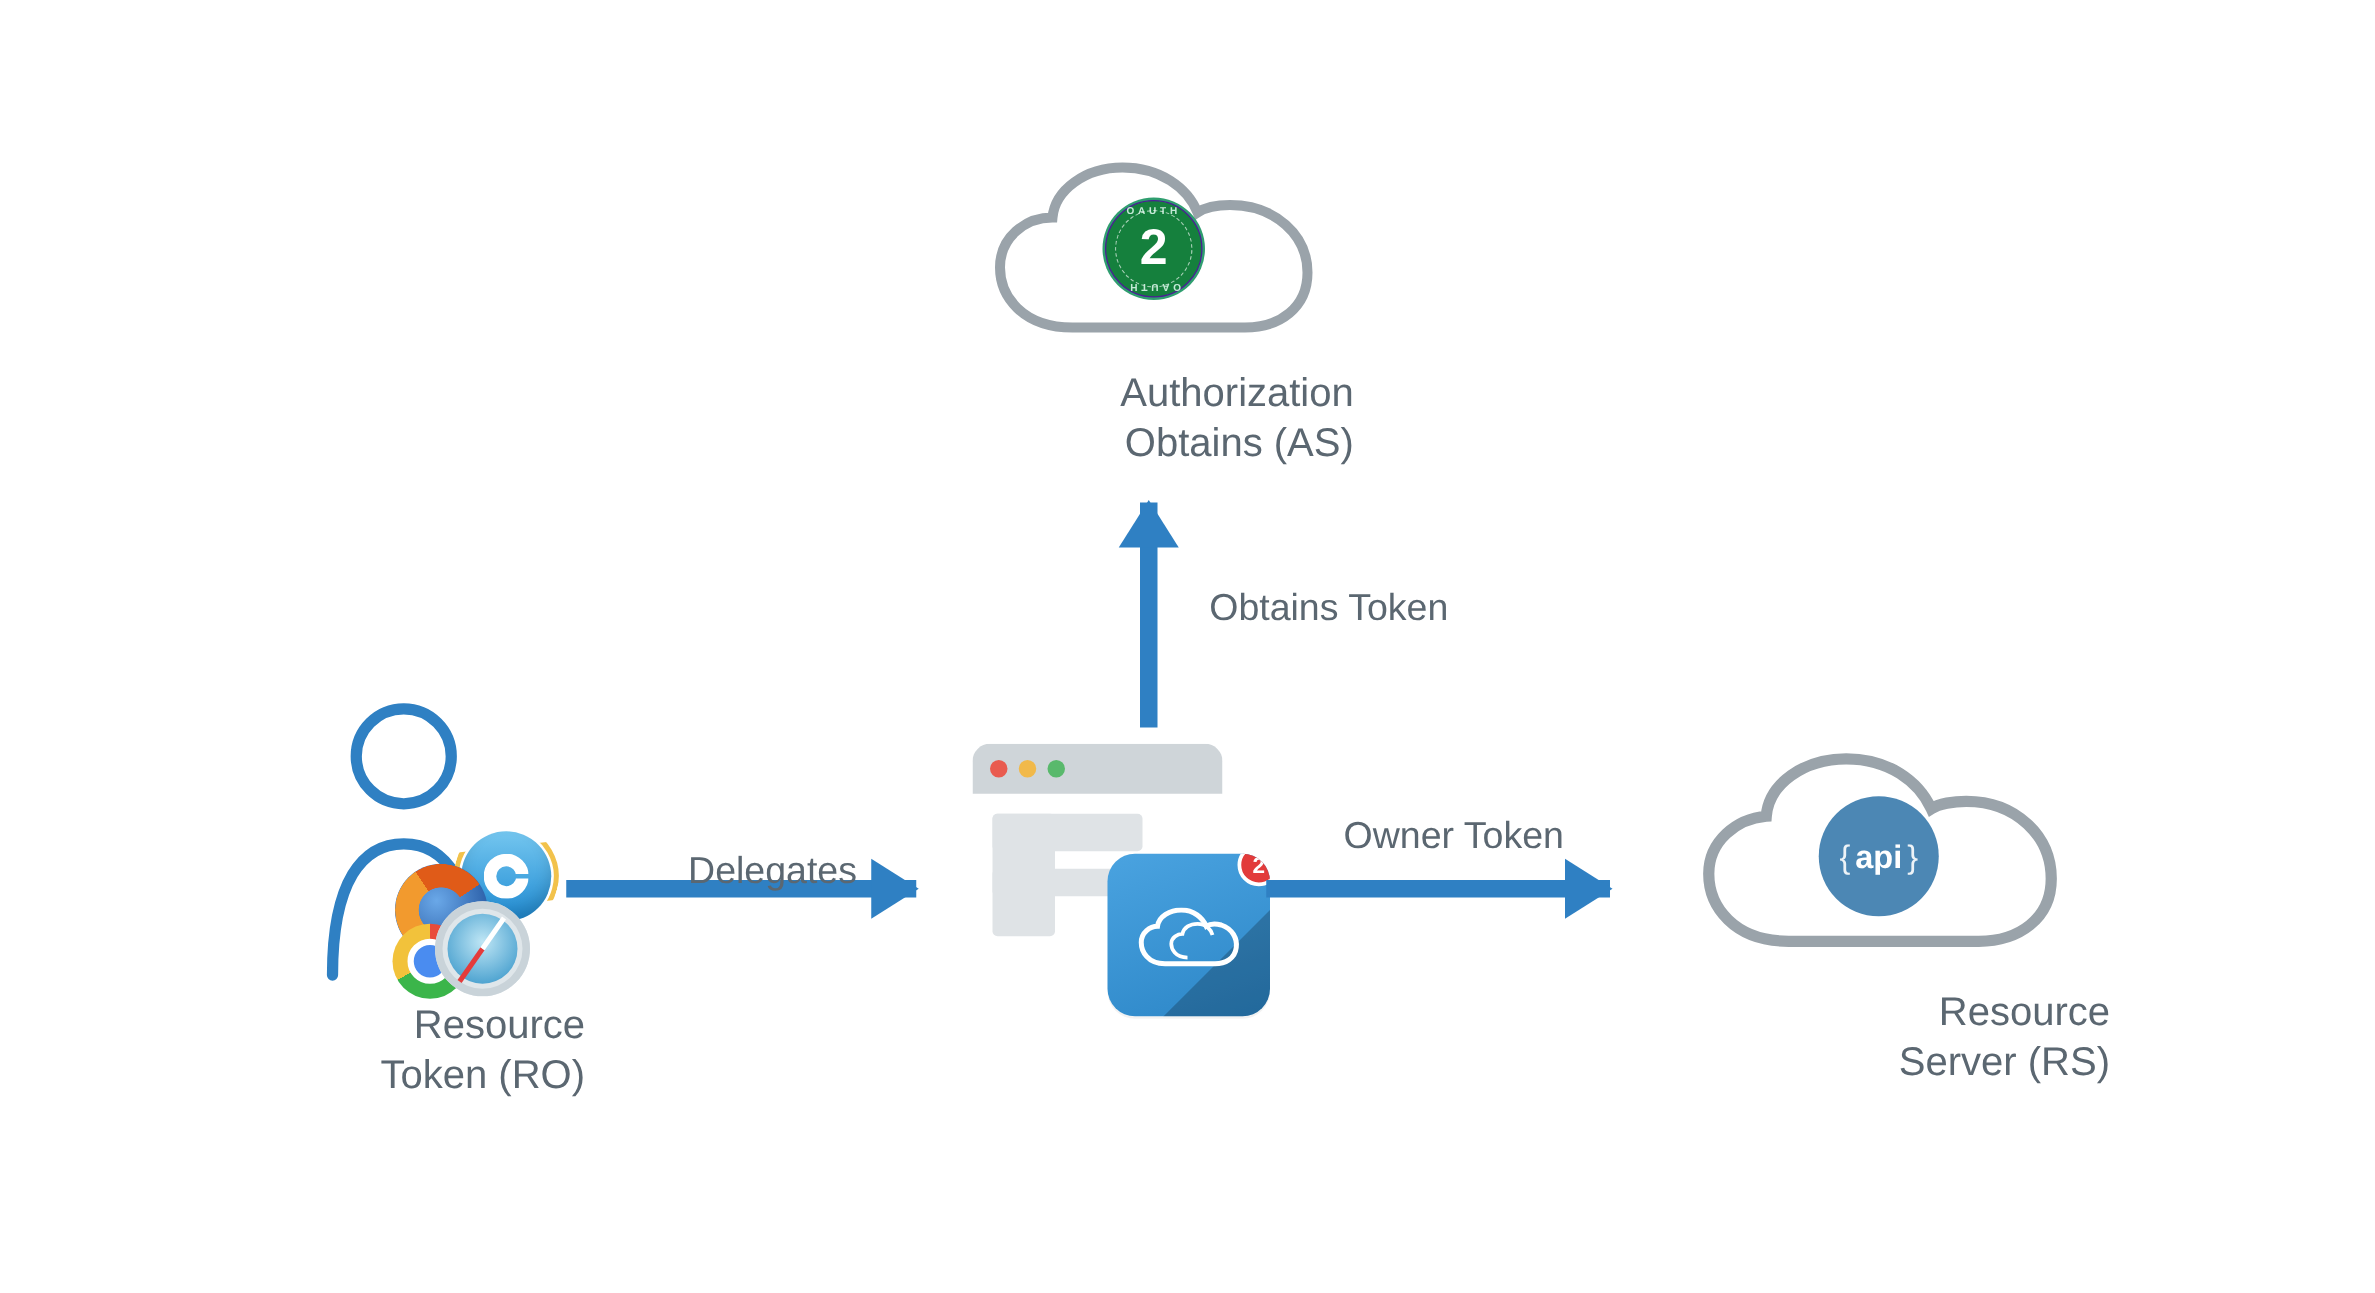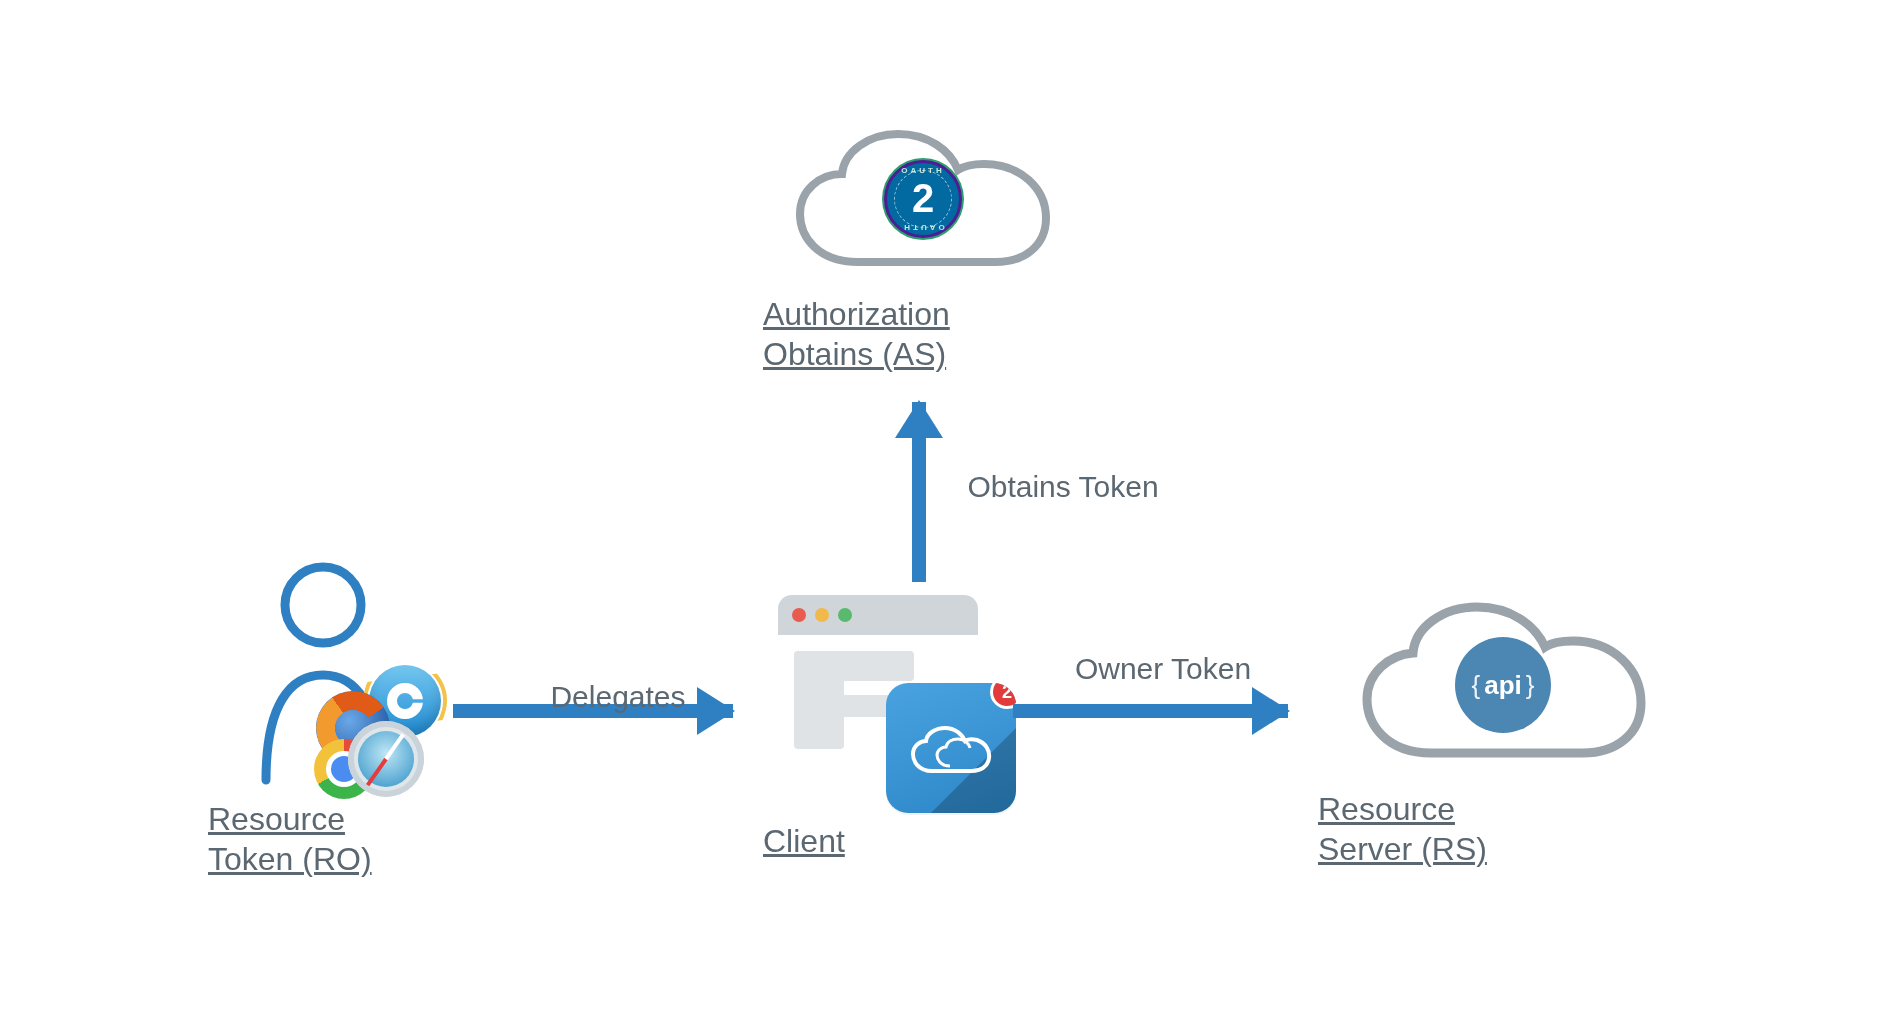--- a/index.html
+++ b/index.html
@@ -15,24 +15,23 @@
     position: absolute;
     left: 50%;
     top: 50%;
     transform: translate(-50%, -50%);
     width: 1484px;
     height: 790px;
   }
   .node-label {
     color: #5b6771;
     font-size: 32px;
-    text-align: left;
+    text-align: right;
     line-height: 1.25;
     font-weight: 400;
-    text-decoration: underline;
   }
   .edge-label {
     color: #5b6771;
     font-size: 30px;
     text-align: center;
     position: absolute;
   }
 
   
   .auth-box  { position:absolute; left:555px;  top:0;     width:320px; text-align:center; }
@@ -53,21 +52,21 @@
   
   .cloud-as { width: 270px; height: 160px; }
   
   .cloud-rs { width: 300px; height: 180px; }
 
   .cloud svg { width: 100%; height: 100%; display:block; }
 
   .oauth-badge {
     position:absolute; left:50%; top:48%; transform:translate(-50%,-50%);
     width:78px; height:78px; border-radius:50%;
-    background:#0369a1; border:3px solid #4c1d95; box-shadow:0 0 0 2px #2f9e6f;
+    background:#15803d; border:1px solid #4c1d95; box-shadow:0 0 0 2px #2f9e6f;
     display:flex; align-items:center; justify-content:center;
   }
   .oauth-badge .num { color:#fff; font-size:40px; font-weight:700; font-family:Arial, sans-serif; }
   .oauth-ring {
     position:absolute; inset:7px; border-radius:50%;
     border:1.5px dashed rgba(255,255,255,0.6);
     pointer-events:none;
   }
   .oauth-badge .ring-text-top, .oauth-badge .ring-text-bottom {
     position:absolute; left:0; right:0; text-align:center;
@@ -272,21 +271,20 @@
           <svg viewBox="0 0 82 50">
             <path d="M22 45 C8 45 3 35 3 28 C3 20 10 15 16 15 C17 7 26 2 35 2 C45 2 52 8 55 15 C58 13 63 13 67 14 C76 17 80 25 79 32 C78 41 70 45 62 45 Z" fill="none" stroke="#ffffff" stroke-width="4"></path>
             <path d="M40 40 C30 40 27 33 27 29 C27 24 32 21 36 21 C37 16 42 13 48 13 C55 13 59 18 60 22" fill="none" stroke="#ffffff" stroke-width="3"></path>
           </svg>
         </div>
         <div class="badge">
           <span>2</span>
         </div>
       </div>
     </div>
-    <div class="node-label client-label">Client</div>
   </div>
 
   <div class="rs-box">
     <div class="cloud cloud-rs">
       <svg viewBox="0 0 300 180">
         <path d="M78 158
                  C34 158 14 130 14 104
                  C14 78 36 60 60 58
                  C62 32 90 12 124 12
                  C158 12 182 30 192 52

